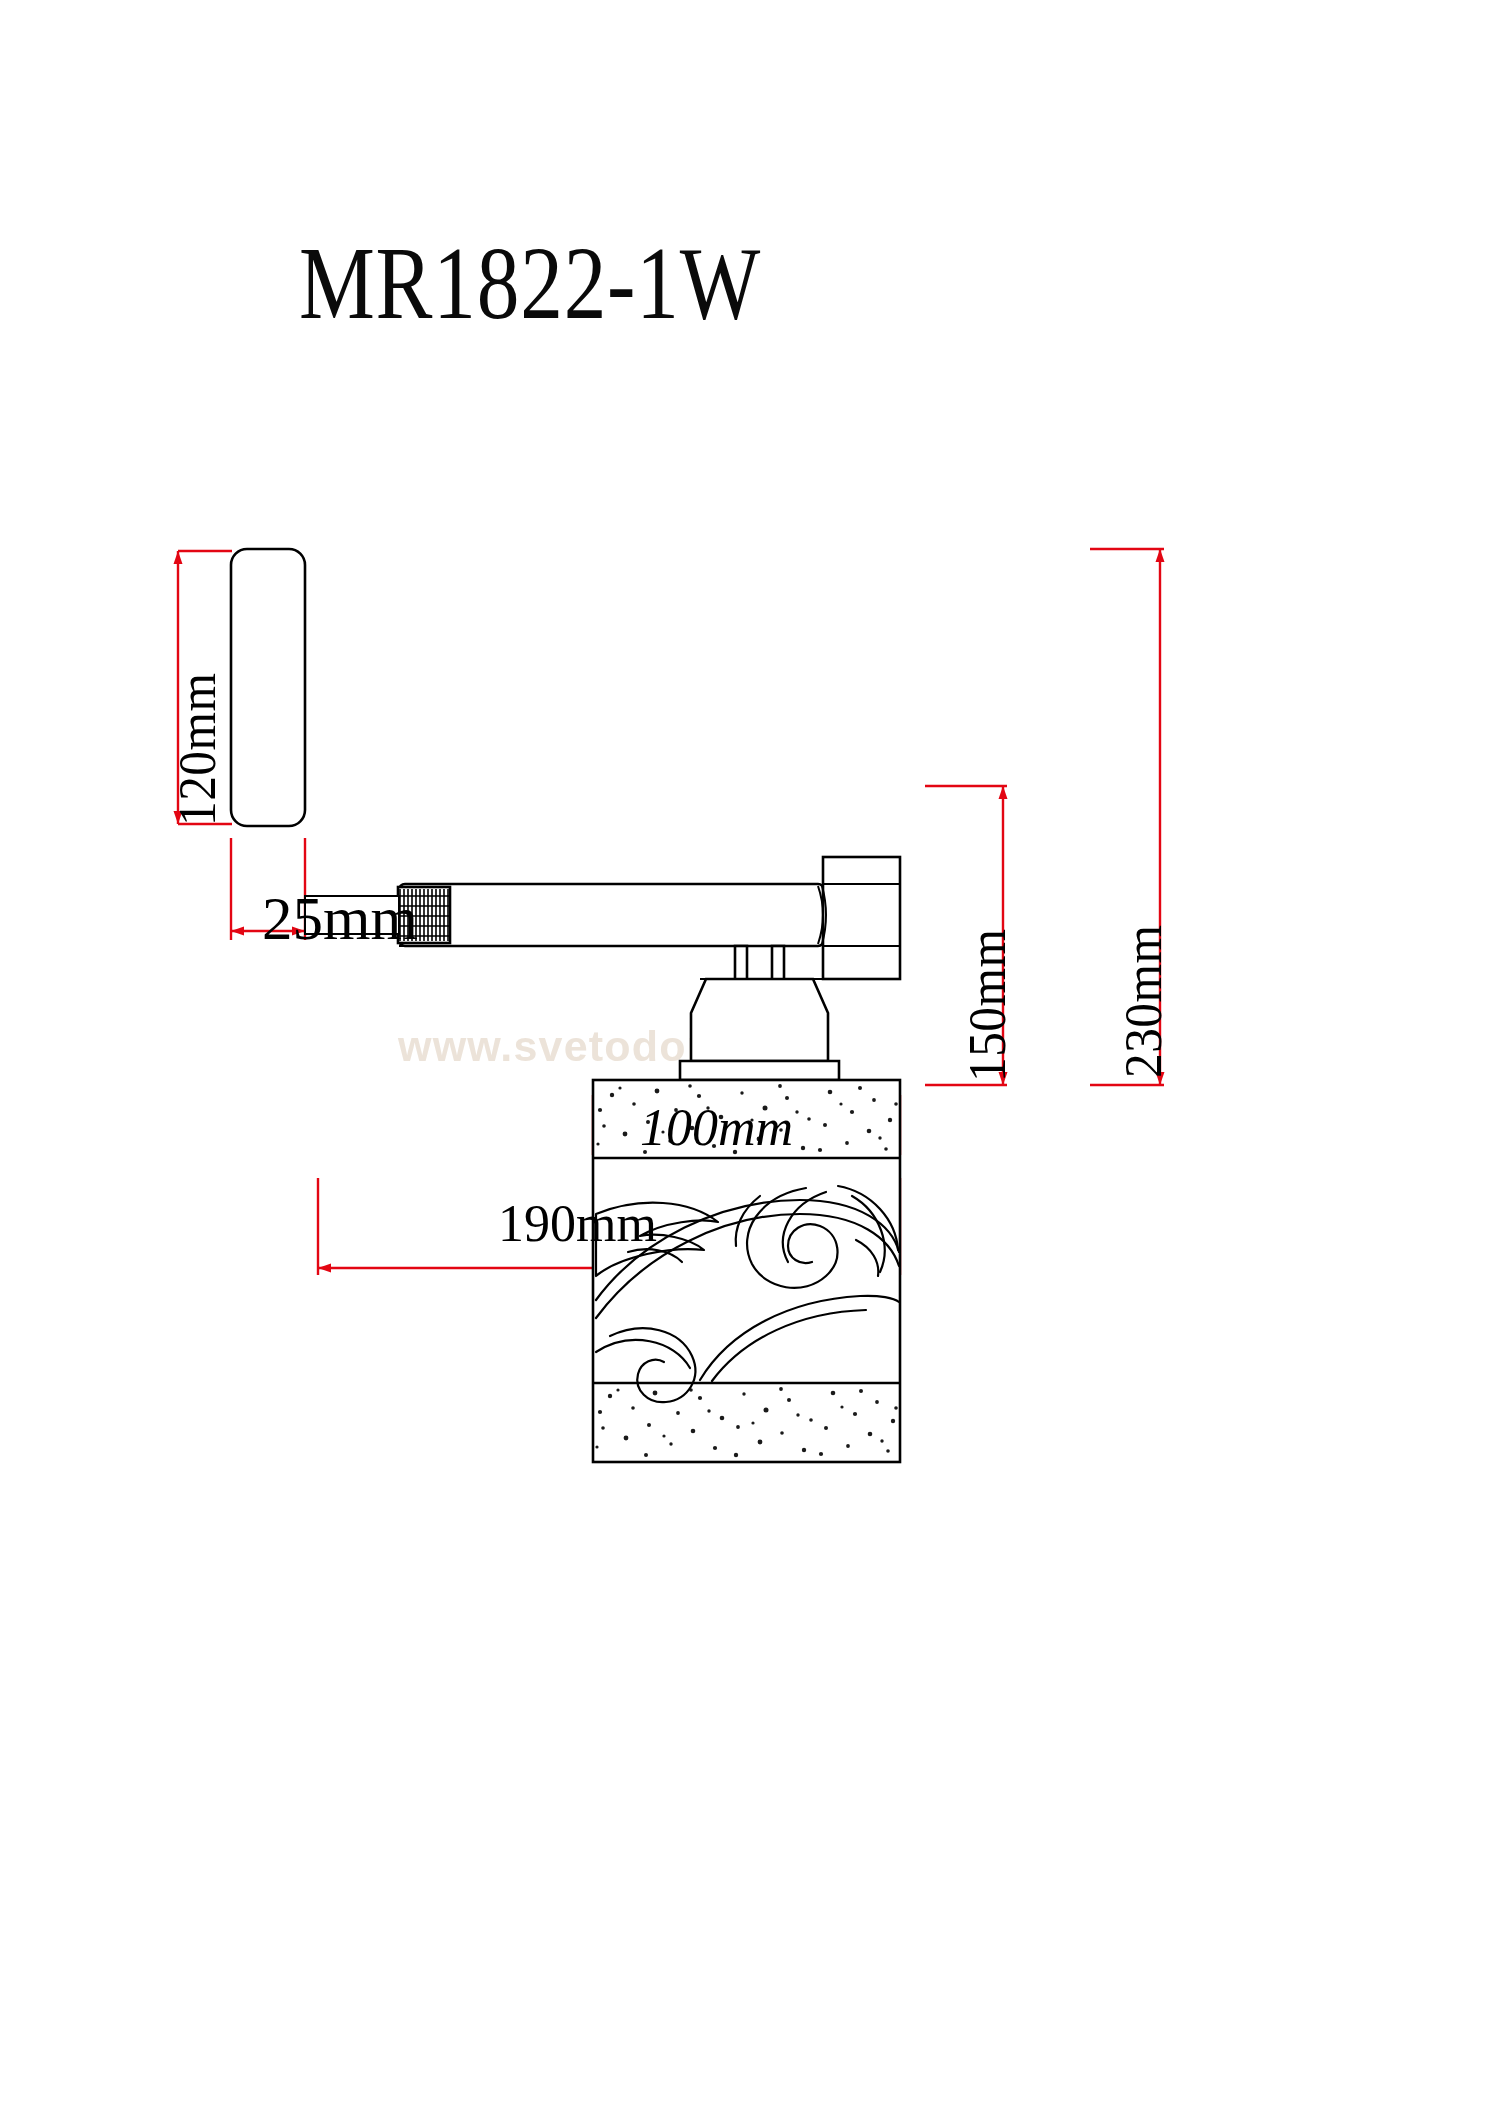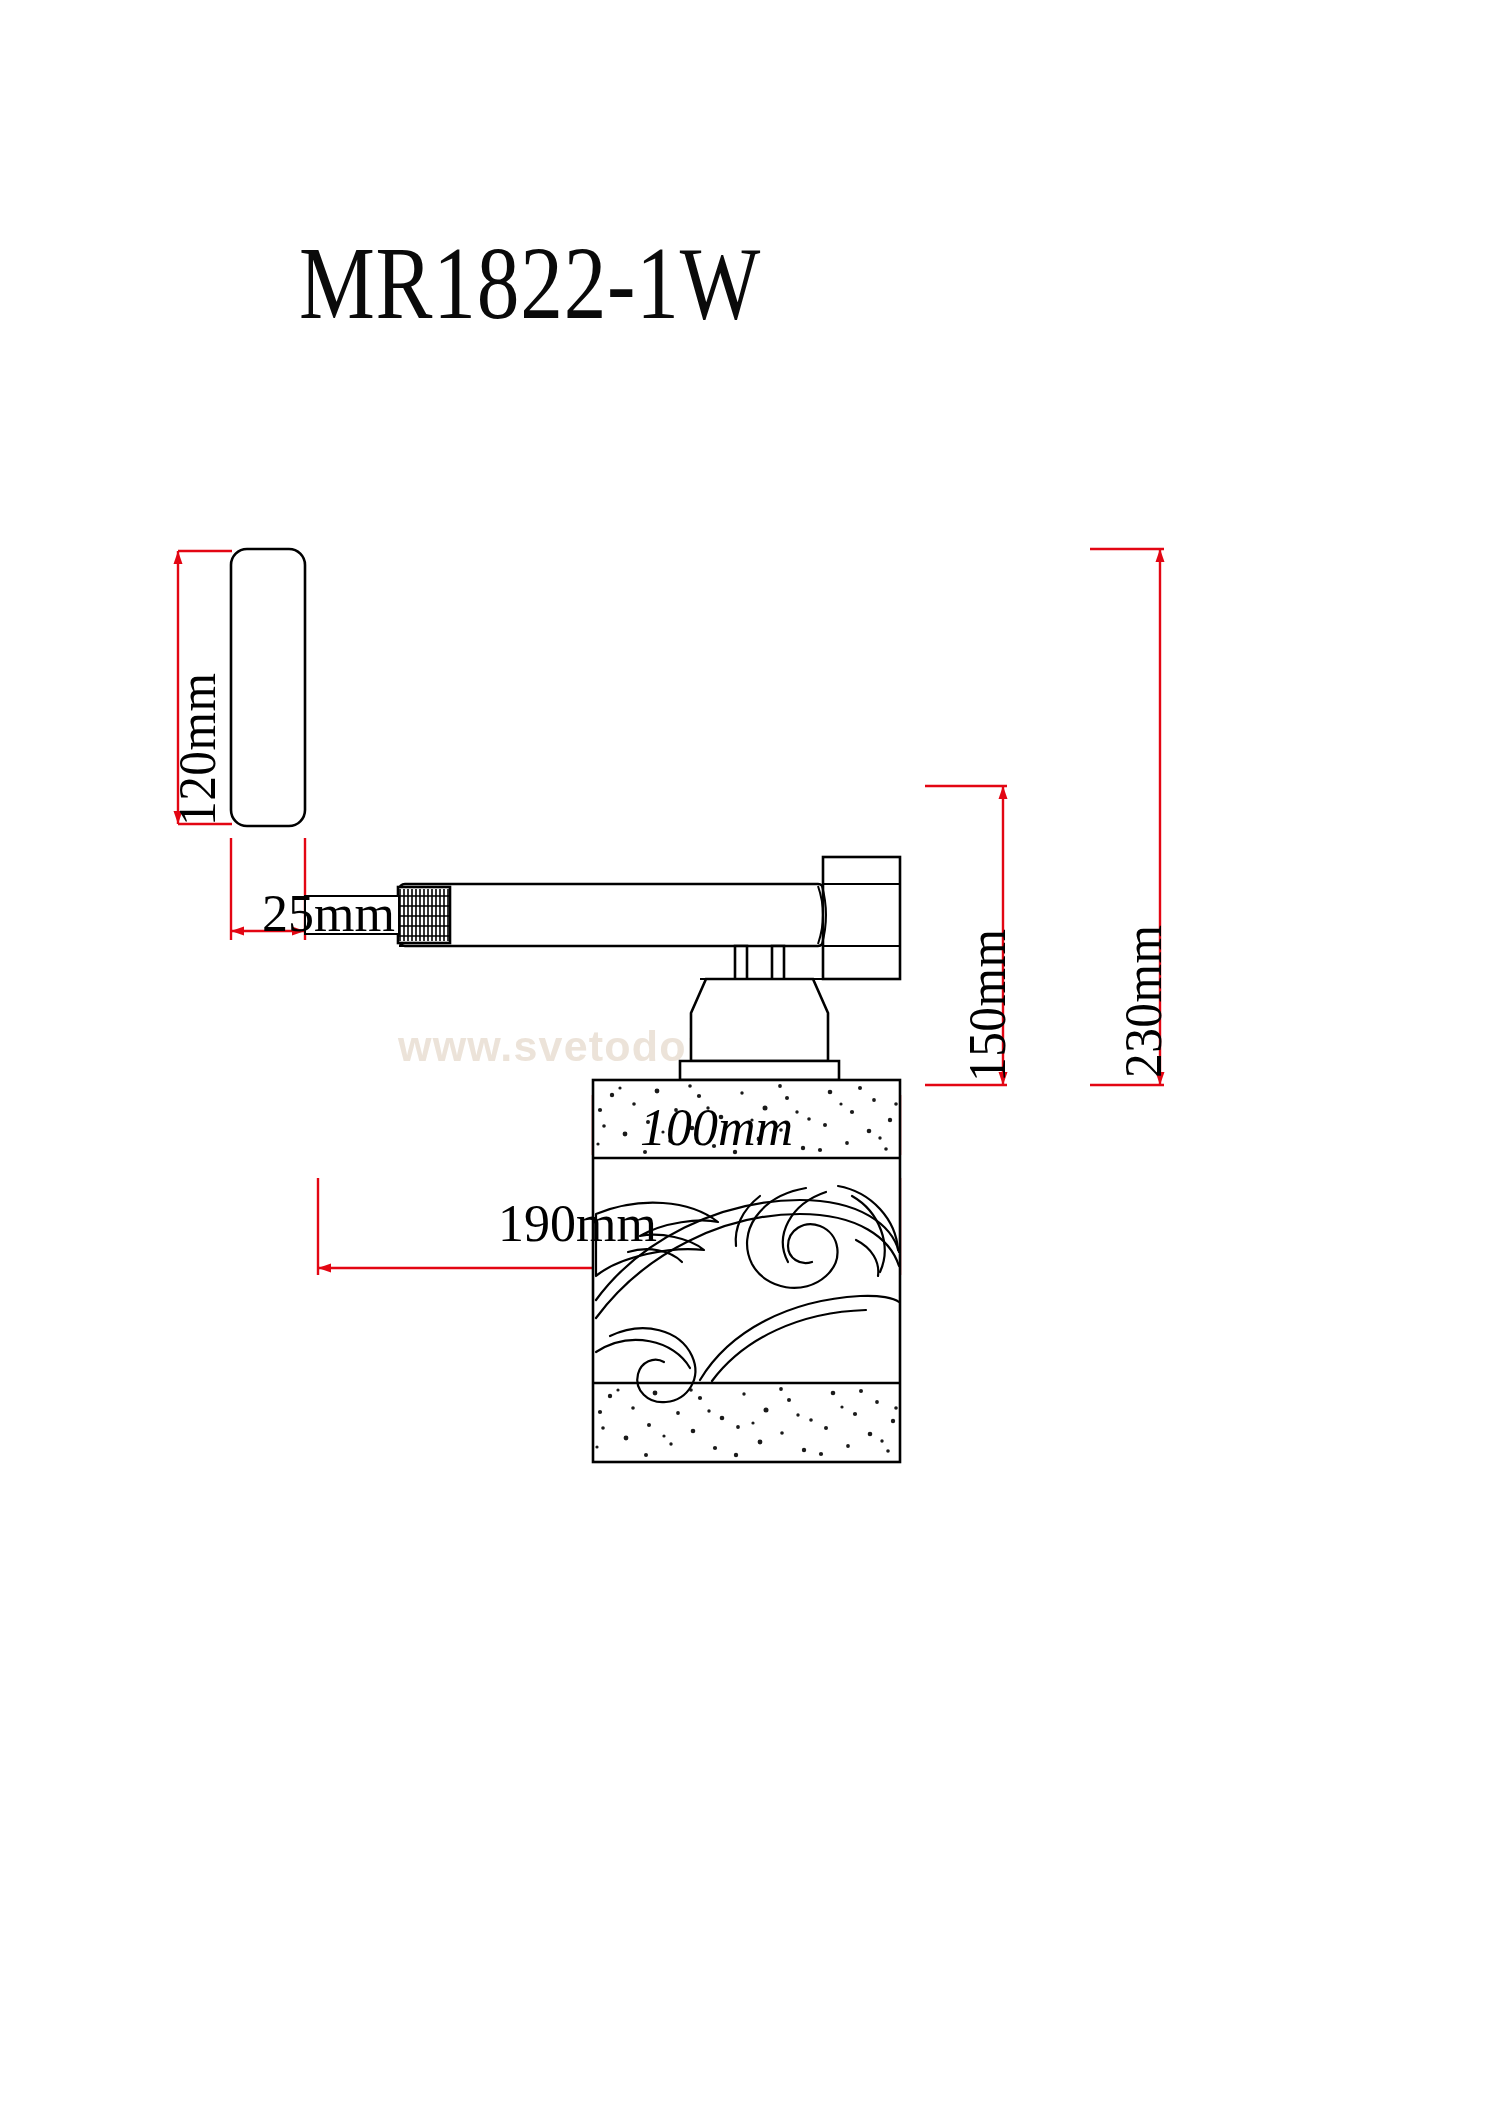--- a/index.html
+++ b/index.html
@@ -312,21 +312,21 @@
 
       <path d="M628 1252 C 648 1246 670 1250 682 1262"></path>
       <path d="M856 1240 C 872 1248 880 1262 878 1276"></path>
       <path d="M760 1196 C 742 1210 734 1228 736 1246"></path>
     </g>
 
   </svg>
 
   <div class="dimlabel rot90" style="left:172px; top:826px; font-size:52px; letter-spacing:0.5px; transform:rotate(-90deg) scaleX(0.95);">120mm</div>
 
-  <div class="dimlabel" style="left:262px; top:888px; font-size:52px;">25mm</div>
+  <div class="dimlabel" style="left:262px; top:888px; font-size:61px;">25mm</div>
 
   <div class="dimlabel rot90" style="left:962px; top:1082px; font-size:52px; letter-spacing:0.5px; transform:rotate(-90deg) scaleX(0.95);">150mm</div>
 
   <div class="dimlabel rot90" style="left:1118px; top:1078px; font-size:52px; letter-spacing:0.5px; transform:rotate(-90deg) scaleX(0.95);">230mm</div>
 
   <div class="dimlabel" style="left:640px; top:1102px; font-size:52px;font-style:italic;">100mm</div>
 
   <div class="dimlabel" style="left:498px; top:1198px; font-size:52px;text-align:center;">190mm</div>
 
 </div>

